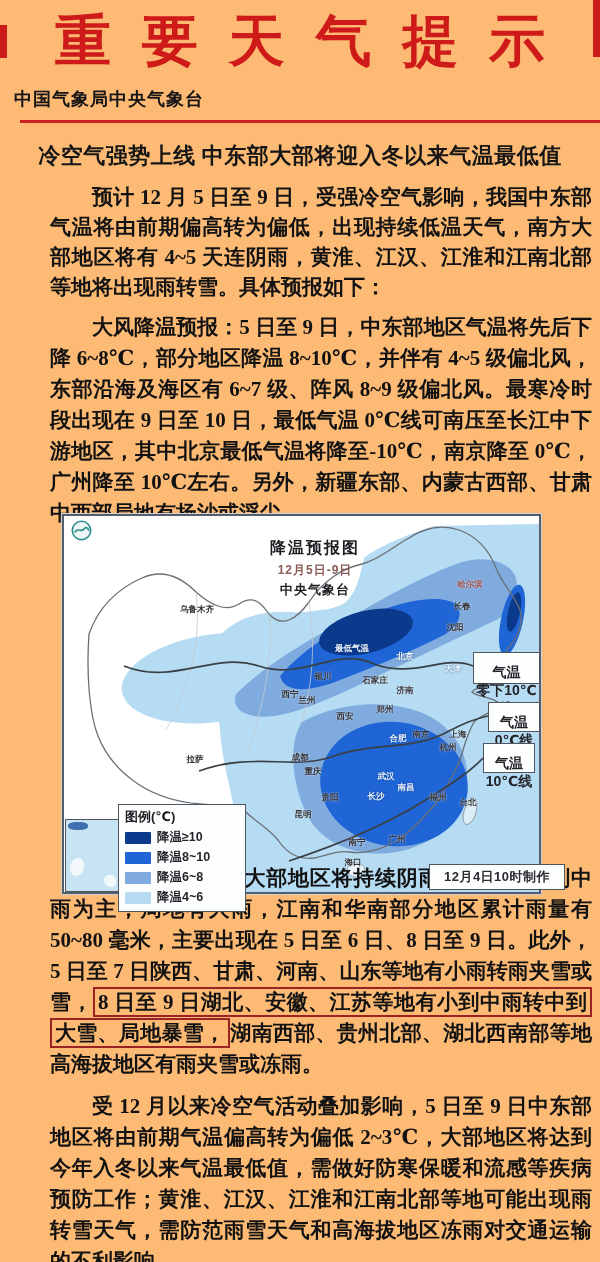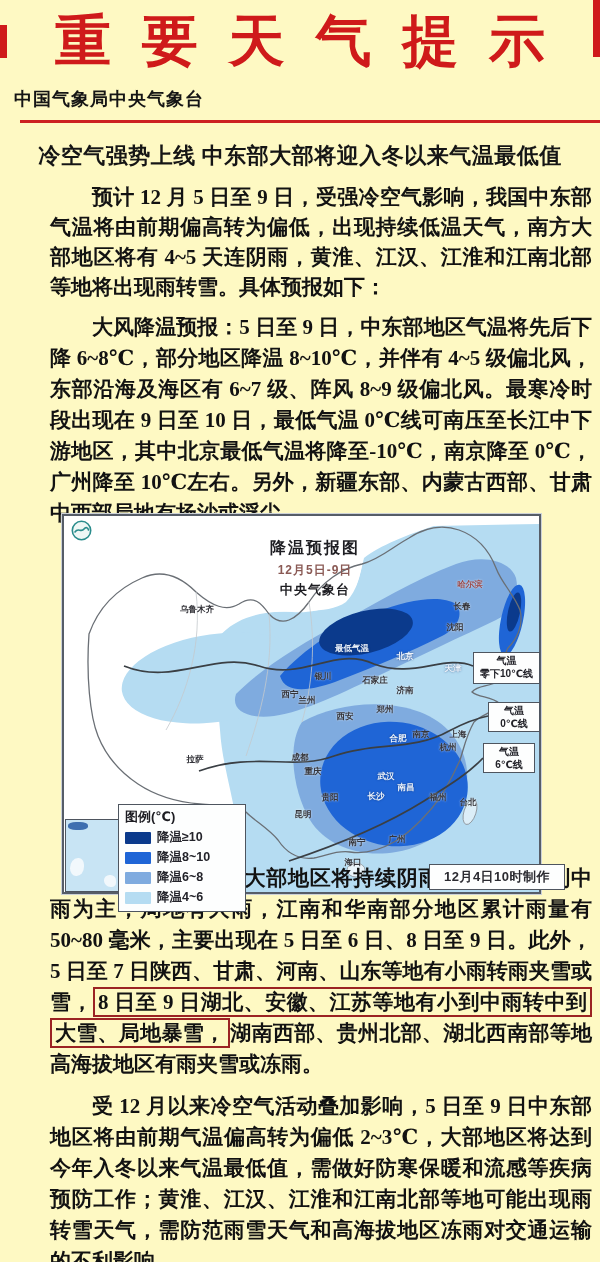--- a/index.html
+++ b/index.html
@@ -1,18 +1,18 @@
 <!DOCTYPE html>
 <html lang="zh"><head>
 <meta charset="utf-8">
 <style>
   * { margin:0; padding:0; box-sizing:border-box; }
   html,body { background:#ffffff; }
   body { font-family:"Liberation Serif","DejaVu Serif",serif; color:#151515; }
-  .page { position:relative; width:600px; height:1262px; background:#fef9c3; overflow:hidden; }
+  .page { position:relative; width:600px; height:1262px; background:#fdba74; overflow:hidden; }
 
   
   .main-title {
     position:absolute; top:4px; left:0; right:0;
     text-align:center; color:#cf1a1a; font-weight:700;
     font-size:56px; letter-spacing:0.55em; text-indent:0.55em;
     font-family:"Liberation Serif","DejaVu Serif",serif;
   }
   .title-mark-left  { position:absolute; left:0;  top:25px; width:7px; height:33px; background:#cf1a1a; }
   .title-mark-right { position:absolute; right:0; top:0;    width:7px; height:57px; background:#cf1a1a; }
@@ -55,21 +55,21 @@
 
   .city-layer { position:absolute; inset:0; z-index:4; pointer-events:none; }
   .city { position:absolute; transform:translate(-50%,-50%); white-space:nowrap;
     font-family:"Liberation Sans","DejaVu Sans",sans-serif;
     font-size:8.5px; font-weight:700; color:#34343a; text-shadow:0 0 2px rgba(255,255,255,.8); }
   .city.light  { color:#eef4fb; text-shadow:0 0 2px rgba(10,40,100,.7); }
   .city.accent { color:#9b4a4a; }
 
   .iso-box { position:absolute; z-index:6; background:#fdfefe; border:1.5px solid #4e555f;
     text-align:center; font-family:"Liberation Sans","DejaVu Sans",sans-serif;
-    font-size:10px; font-weight:700; color:#23232a; line-height:1.3; padding-top:1px; }
+    font-size:14px; font-weight:700; color:#23232a; line-height:1.3; padding-top:10px; }
   .iso-10below { top:136px; left:409px; width:67px; height:32px; }
   .iso-0       { top:186px; left:424px; width:52px; height:30px; }
   .iso-10      { top:227px; left:419px; width:52px; height:30px; }
 
   .legend { position:absolute; top:288px; left:54px; width:128px; z-index:6;
     background:#fdfefe; border:1.5px solid #4e555f; padding:3px 6px 5px 6px;
     font-family:"Liberation Sans","DejaVu Sans",sans-serif; }
   .legend-title { font-size:13px; font-weight:700; color:#1c1c22; }
   .legend-row { display:flex; align-items:center; margin-top:3px; }
   .legend-swatch { width:26px; height:12px; margin-right:6px; border-radius:1px; flex:0 0 auto; }
@@ -207,21 +207,21 @@
     <div class="iso-box iso-10below">
       <div>气温</div>
       <div>零下10℃线</div>
     </div>
     <div class="iso-box iso-0">
       <div>气温</div>
       <div>0℃线</div>
     </div>
     <div class="iso-box iso-10">
       <div>气温</div>
-      <div>6℃线</div>
+      <div>10℃线</div>
     </div>
 
     <div class="legend">
       <div class="legend-title">图例(℃)</div>
       <div class="legend-row">
         <span class="legend-swatch" style="background-color: rgb(11, 58, 140);"></span>
         <span class="legend-label">降温≥10</span>
       </div>
       <div class="legend-row">
         <span class="legend-swatch" style="background-color: rgb(31, 101, 214);"></span>

